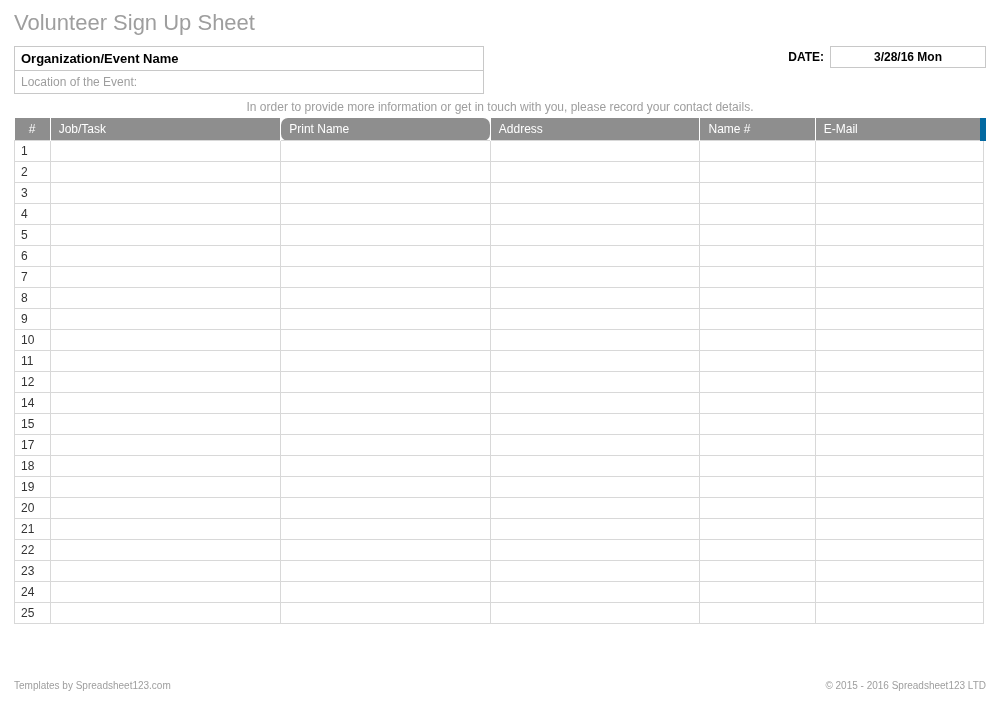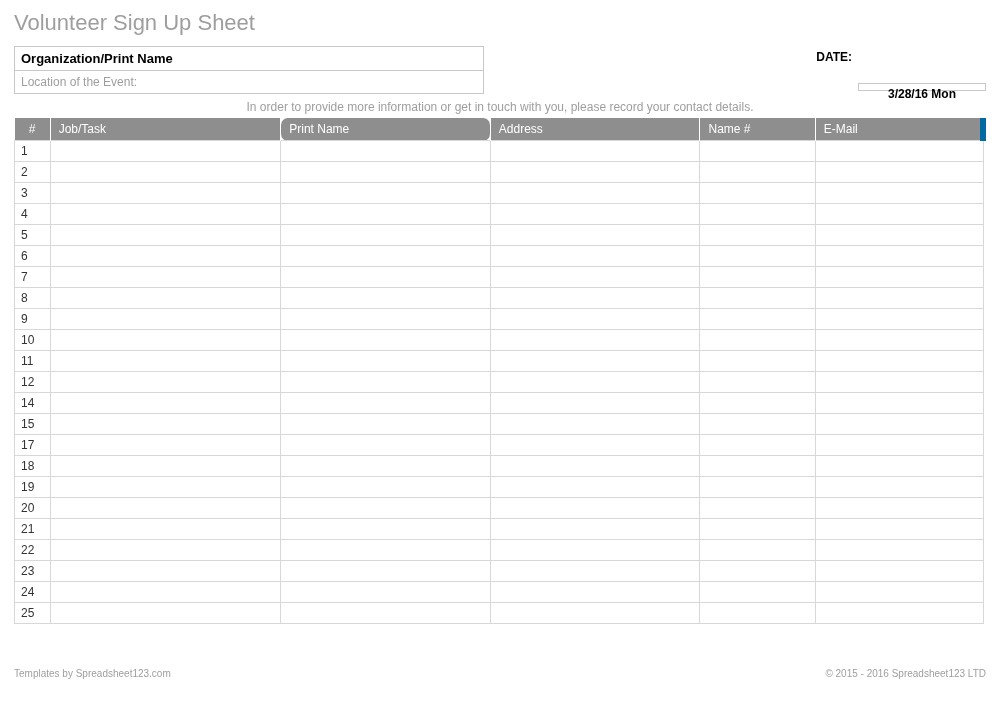--- a/index.html
+++ b/index.html
@@ -58,22 +58,21 @@
       text-align: right;
       padding: 4px 6px;
       width: 60px;
     }
     .meta-value {
       border: 1px solid #c8c8c8;
       padding: 3px 6px;
       font-size: 12px;
       font-weight: bold;
       text-align: center;
-      width: 128px;
-      margin-top: 37px;
+      width: 156px;
     }
     .meta-row + .meta-row .meta-value {
       border-top: none;
     }
     .instructions {
       text-align: center;
       font-size: 12px;
       color: #9e9e9e;
       margin-bottom: 4px;
     }
@@ -110,37 +109,37 @@
       text-align: left;
       width: 34px;
     }
     .col-job { width: 220px; }
     .col-name { width: 200px; border-radius: 7px; }
     .col-addr { width: 200px; }
     .col-phone { width: 110px; }
     .col-email { width: 160px; }
     .footer {
       position: absolute;
-      bottom: 22px;
+      bottom: 10px;
       left: 14px;
       right: 14px;
       display: flex;
       justify-content: space-between;
       font-size: 10px;
       color: #9e9e9e;
     }
   </style>
 </head>
 <body>
 
 <div class="title">Volunteer Sign Up Sheet</div>
 
 <div class="header-row">
   <div class="left-block">
-    <div class="org-name">Organization/Print Name</div>
+    <div class="org-name">Organization/Event Name</div>
     <div class="location">Location of the Event:</div>
   </div>
   <div class="right-block">
     <div class="meta-row">
       <div class="meta-label">DATE:</div>
       <div class="meta-value">3/28/16 Mon</div>
     </div>
   </div>
 </div>
 

